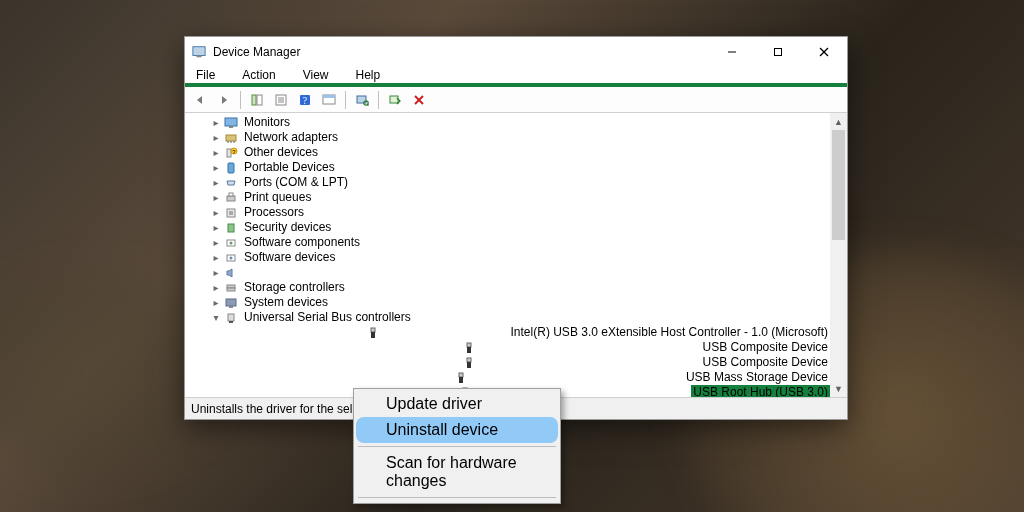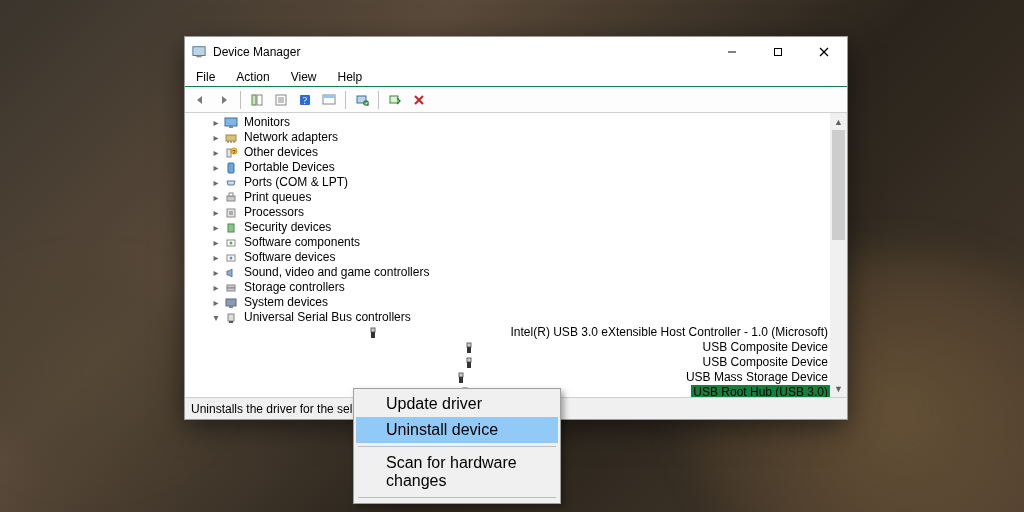--- a/index.html
+++ b/index.html
@@ -39,22 +39,22 @@
   }
   .titlebar .app-icon { width:16px;height:16px; margin-right:6px; display:flex;align-items:center;justify-content:center; }
   .titlebar .title { flex:1; color:#000; }
   .win-btn { width:46px;height:30px; display:flex;align-items:center;justify-content:center; color:#000; }
 
   .menubar {
     height: 20px;
     display: flex;
     align-items: center;
     padding: 0 4px;
-    gap: 7px;
-    border-bottom: 1px solid #15803d;
+    gap: 13px;
+    border-bottom: 4px solid #15803d;
     background:#fff;
   }
   .menubar .menu-item { padding: 1px 7px; cursor:default; }
 
   .toolbar {
     height: 26px;
     display: flex;
     align-items: center;
     padding: 0 4px;
     gap: 2px;
@@ -129,21 +129,21 @@
     background:#f0f0f0;
     border:1px solid #a0a0a0;
     box-shadow: 3px 3px 6px rgba(0,0,0,0.35);
     padding:2px;
     font-size:16px;
   }
   .ctxitem {
     padding: 4px 10px 4px 30px;
     cursor:default;
   }
-  .ctxitem.highlight { background:#91c9f7; }
+  .ctxitem.highlight { background:#91c9f7;border-radius:8px; }
   .ctxitem.bold { font-weight:700; }
   .ctxsep { height:1px; background:#bdbdbd; margin:3px 2px; }
 
   svg { display:block; }
 </style>
 </head>
 <body>
 
 <div class="bg-blob b1"></div>
 <div class="bg-blob b2"></div>
@@ -357,21 +357,20 @@
           <span class="lbl">Software devices</span>
         </div>
 
       <div class="node indent-1">
           <span class="chev">▸</span>
           <span class="dicon">
             <svg width="14" height="12">
               <path d="M3 4 h2 l3 -2 v8 l-3 -2 h-2 z" fill="#9ac" stroke="#5a7a9a"></path>
             </svg>
           </span>
-          <span class="lbl">Sound, video and game controllers</span>
         </div>
 
       <div class="node indent-1">
           <span class="chev">▸</span>
           <span class="dicon">
             <svg width="14" height="12">
               <rect x="3" y="3" width="8" height="3" fill="#ccc" stroke="#888"></rect>
               <rect x="3" y="6" width="8" height="3" fill="#ccc" stroke="#888"></rect>
             </svg>
           </span>

